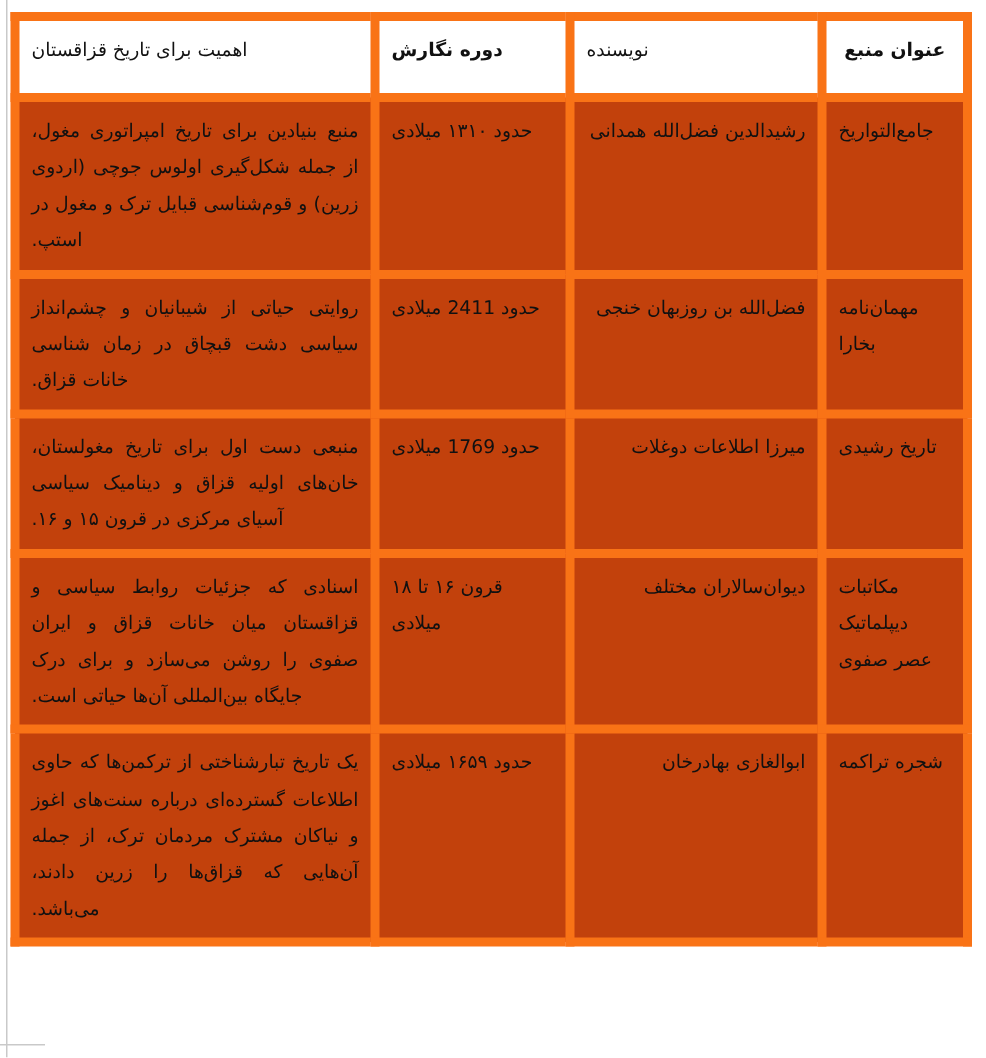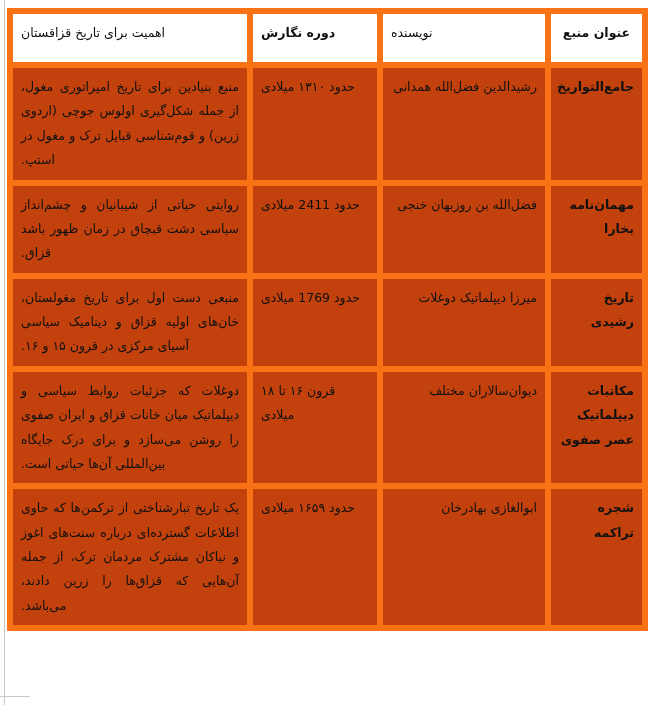--- a/index.html
+++ b/index.html
@@ -75,22 +75,22 @@
   thead th.th-source     { text-align: center; font-weight: bold; }
   thead th.th-author     { text-align: left; }
   thead th.th-period     { text-align: left; font-weight: bold; }
   thead th.th-importance { text-align: left; }
 
   tbody td {
     background: #c2410c;
   }
 
   td.cell-source {
-    font-weight: bold;
-    text-align: right;
+    font-weight: normal;
+    text-align: left;
     white-space: normal;
   }
   td.cell-author {
     text-align: right;
   }
   td.cell-period {
     text-align: left;
   }
   td.cell-importance {
     text-align: justify;
@@ -123,33 +123,33 @@
       <tr>
         <td class="cell-source">جامع‌التواریخ</td>
         <td class="cell-author">رشیدالدین فضل‌الله همدانی</td>
         <td class="cell-period">حدود ۱۳۱۰ میلادی</td>
         <td class="cell-importance">منبع بنیادین برای تاریخ امپراتوری مغول، از جمله شکل‌گیری اولوس جوچی (اردوی زرین) و قوم‌شناسی قبایل ترک و مغول در استپ.</td>
       </tr>
       <tr>
         <td class="cell-source">مهمان‌نامه بخارا</td>
         <td class="cell-author">فضل‌الله بن روزبهان خنجی</td>
         <td class="cell-period">حدود 2411 میلادی</td>
-        <td class="cell-importance">روایتی حیاتی از شیبانیان و چشم‌انداز سیاسی دشت قبچاق در زمان ظهور باشد قزاق.</td>
+        <td class="cell-importance">روایتی حیاتی از شیبانیان و چشم‌انداز سیاسی دشت قبچاق در زمان شناسی خانات قزاق.</td>
       </tr>
       <tr>
         <td class="cell-source">تاریخ رشیدی</td>
-        <td class="cell-author">میرزا دیپلماتیک دوغلات</td>
+        <td class="cell-author">میرزا اطلاعات دوغلات</td>
         <td class="cell-period">حدود 1769 میلادی</td>
         <td class="cell-importance">منبعی دست اول برای تاریخ مغولستان، خان‌های اولیه قزاق و دینامیک سیاسی آسیای مرکزی در قرون ۱۵ و ۱۶.</td>
       </tr>
       <tr>
         <td class="cell-source">مکاتبات دیپلماتیک عصر صفوی</td>
         <td class="cell-author">دیوان‌سالاران مختلف</td>
         <td class="cell-period">قرون ۱۶ تا ۱۸ میلادی</td>
-        <td class="cell-importance">دوغلات که جزئیات روابط سیاسی و دیپلماتیک میان خانات قزاق و ایران صفوی را روشن می‌سازد و برای درک جایگاه بین‌المللی آن‌ها حیاتی است.</td>
+        <td class="cell-importance">اسنادی که جزئیات روابط سیاسی و قزاقستان میان خانات قزاق و ایران صفوی را روشن می‌سازد و برای درک جایگاه بین‌المللی آن‌ها حیاتی است.</td>
       </tr>
       <tr>
         <td class="cell-source">شجره تراکمه</td>
         <td class="cell-author">ابوالغازی بهادرخان</td>
         <td class="cell-period">حدود ۱۶۵۹ میلادی</td>
         <td class="cell-importance">یک تاریخ تبارشناختی از ترکمن‌ها که حاوی اطلاعات گسترده‌ای درباره سنت‌های اغوز و نیاکان مشترک مردمان ترک، از جمله آن‌هایی که قزاق‌ها را زرین دادند، می‌باشد.</td>
       </tr>
     </tbody>
   </table>
 </div>

